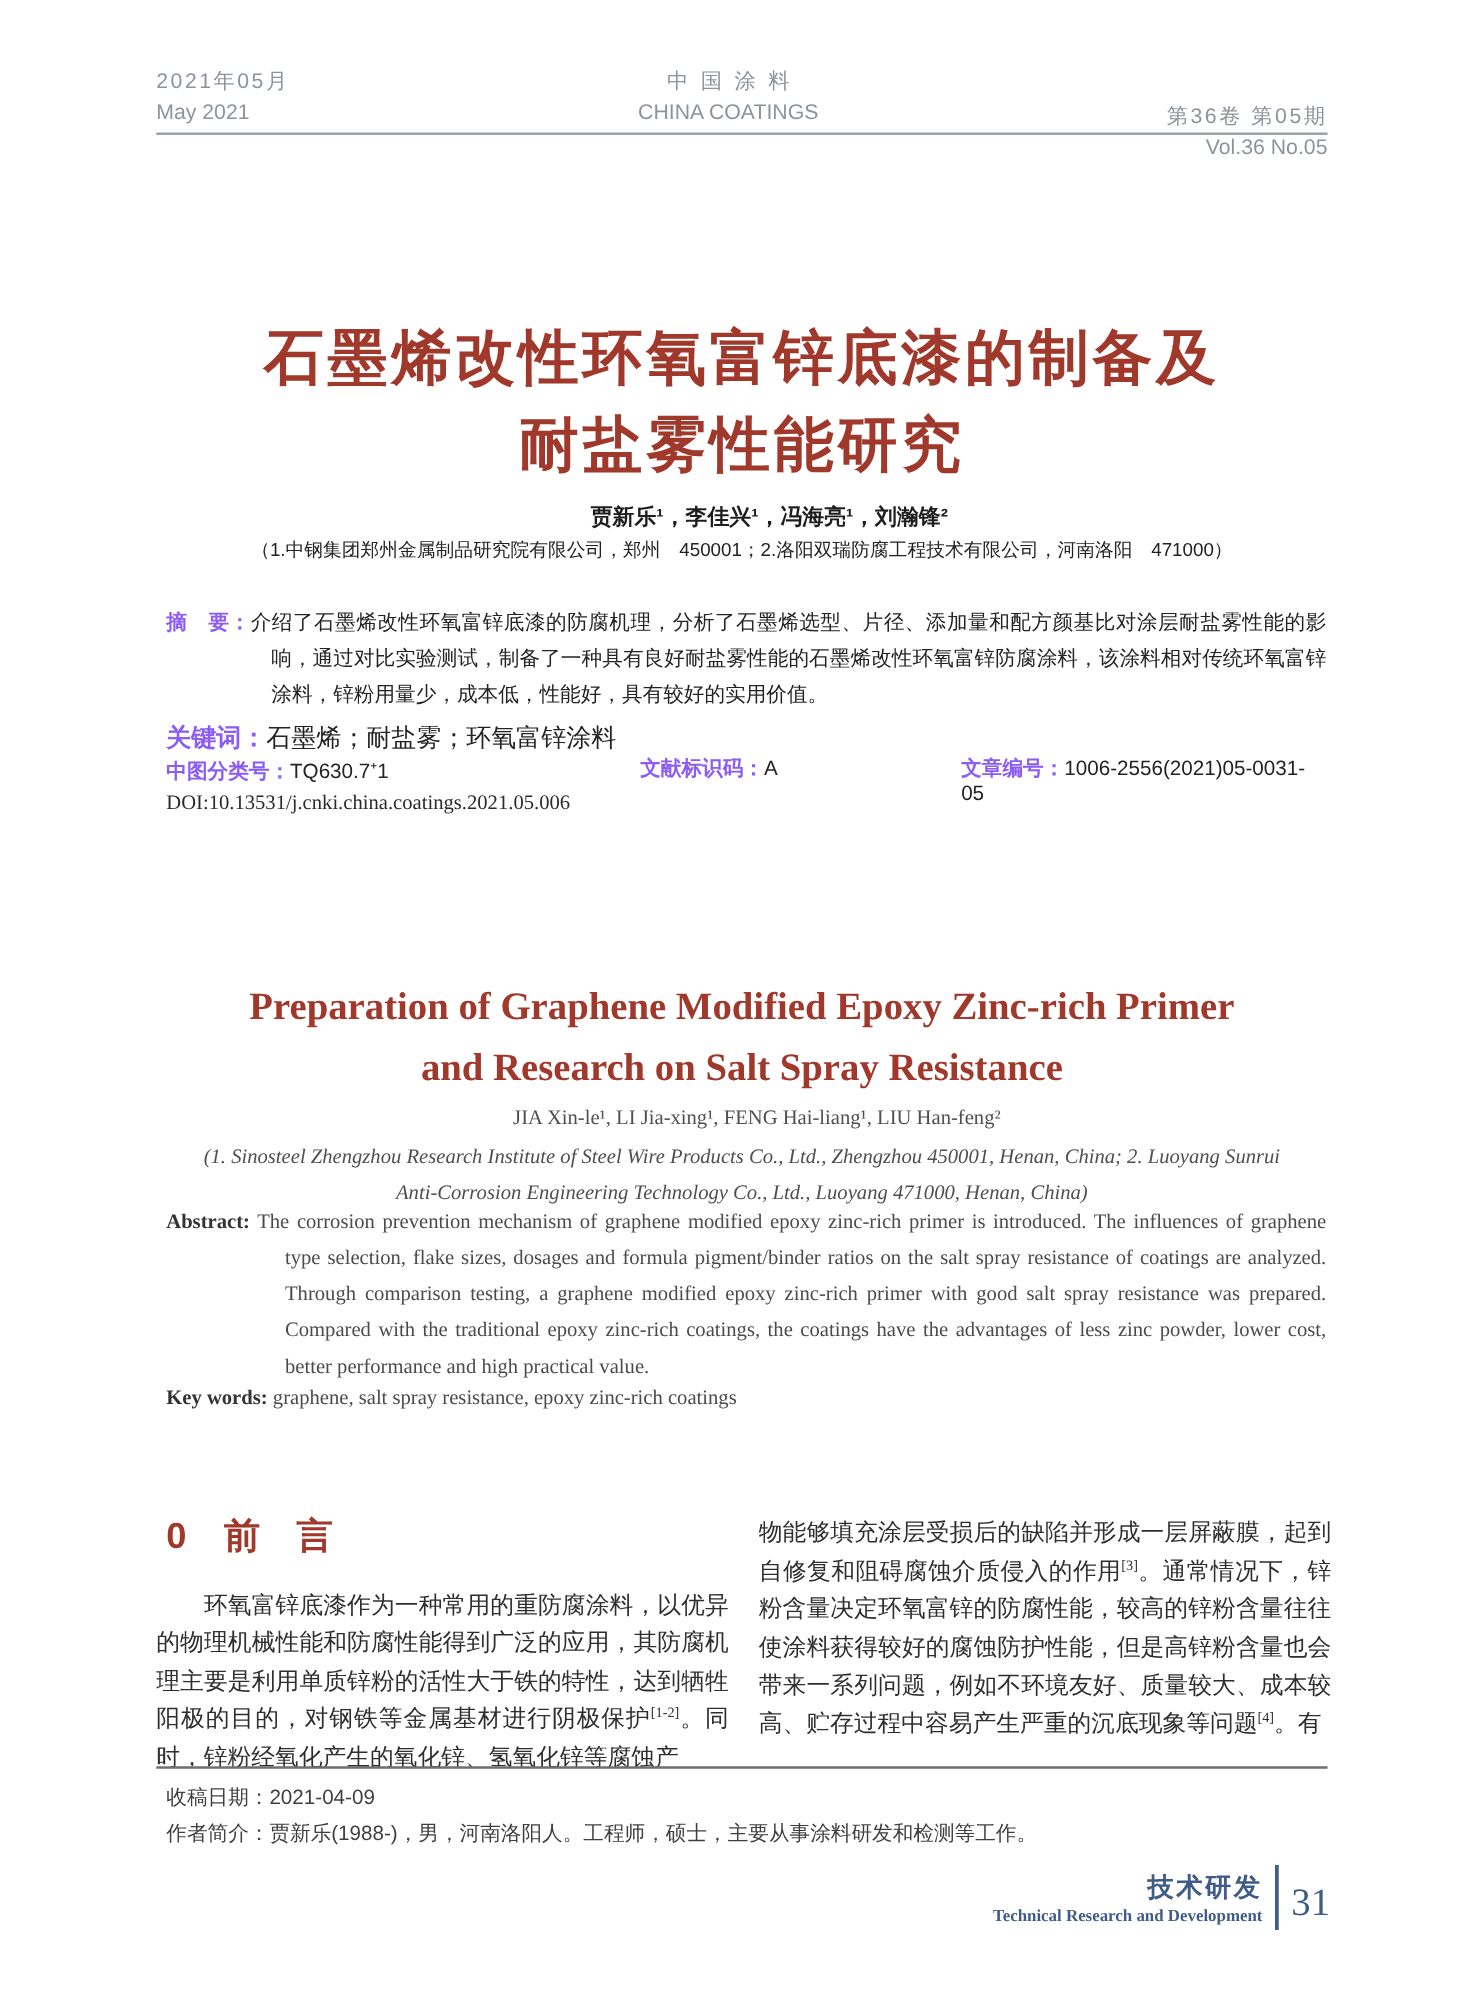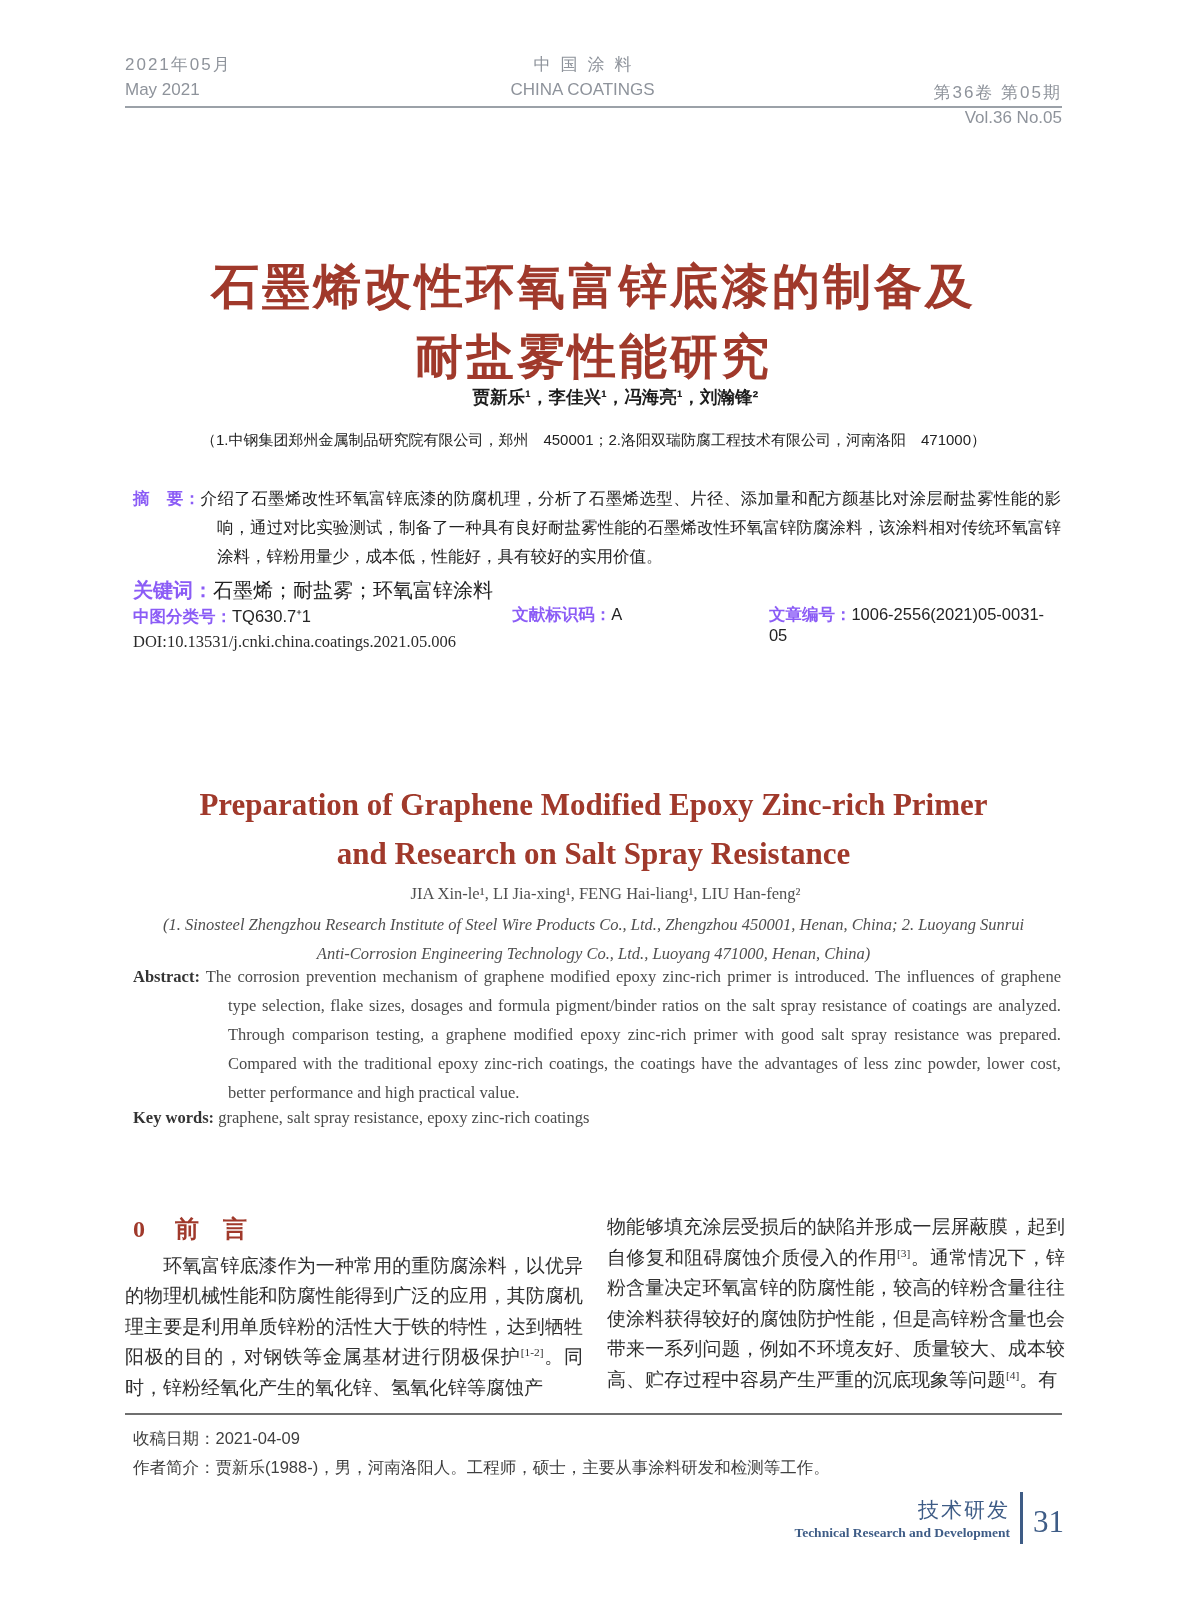--- a/index.html
+++ b/index.html
@@ -32,21 +32,21 @@
     position:absolute;left:125px;top:106px;width:937px;height:2px;
     background:#9ba1a8;
   }
   
   .title-cn{
     position:absolute;left:0;top:252px;width:100%;
     text-align:center;color:var(--red);
     font-size:48px;font-weight:700;line-height:70px;letter-spacing:3px;
   }
   .authors-cn{
-    position:absolute;left:0;top:385px;width:100%;text-align:center;
+    position:absolute;left:0;top:401px;width:100%;text-align:center;
     font-size:17.5px;font-weight:700;color:#1d1d1d;padding-left:44px;
   }
   .affiliation-cn{
     position:absolute;left:0;top:431px;width:100%;text-align:center;
     font-size:15px;color:#222;
   }
   sup{font-size:0.6em;line-height:0;vertical-align:super;}
   
   .abs-cn{
     position:absolute;left:133px;top:484px;width:928px;
@@ -99,40 +99,40 @@
   }
   
   .columns{
     position:absolute;left:125px;top:1212px;width:940px;
     display:flex;gap:24px;
     font-family:"Liberation Serif",serif;
     font-size:19px;line-height:30.5px;color:var(--body);
   }
   .col{width:458px;text-align:justify;}
   .sec-heading{
-    font-family:Liberation Serif, serif;
-    font-size:24px;font-weight:700;color:var(--red);
-    margin:2px 0 6px 8px;
+    font-family:Liberation Sans, sans-serif;
+    font-size:29px;font-weight:700;color:var(--red);
+    margin:2px 0 25px 8px;
   }
   .sec-heading .num{margin-right:30px;}
   
   .footnote-rule{
     position:absolute;left:125px;top:1413px;width:937px;height:2px;background:#6f6f6f;
   }
   .footnote{
     position:absolute;left:133px;top:1424px;width:928px;
     font-size:16.5px;line-height:29px;color:#3f3f3f;
   }
   
   .section-tab{
     position:absolute;right:123px;top:1492px;
     display:flex;align-items:center;gap:10px;color:var(--navy);
   }
   .tab-text{text-align:right;}
-  .tab-cn{font-size:21px;font-weight:400;letter-spacing:2px;}
+  .tab-cn{font-size:21px;font-weight:700;letter-spacing:2px;}
   .tab-en{font-family:"Liberation Serif",serif;font-weight:700;font-size:13.5px;margin-top:1px;}
   .tab-bar{width:3px;height:52px;background:var(--navy);}
   .tab-page{font-family:"Liberation Serif",serif;font-size:31px;padding-top:8px;}
 </style>
 </head>
 <body>
 
 <div class="page">
 
   <div class="header">

